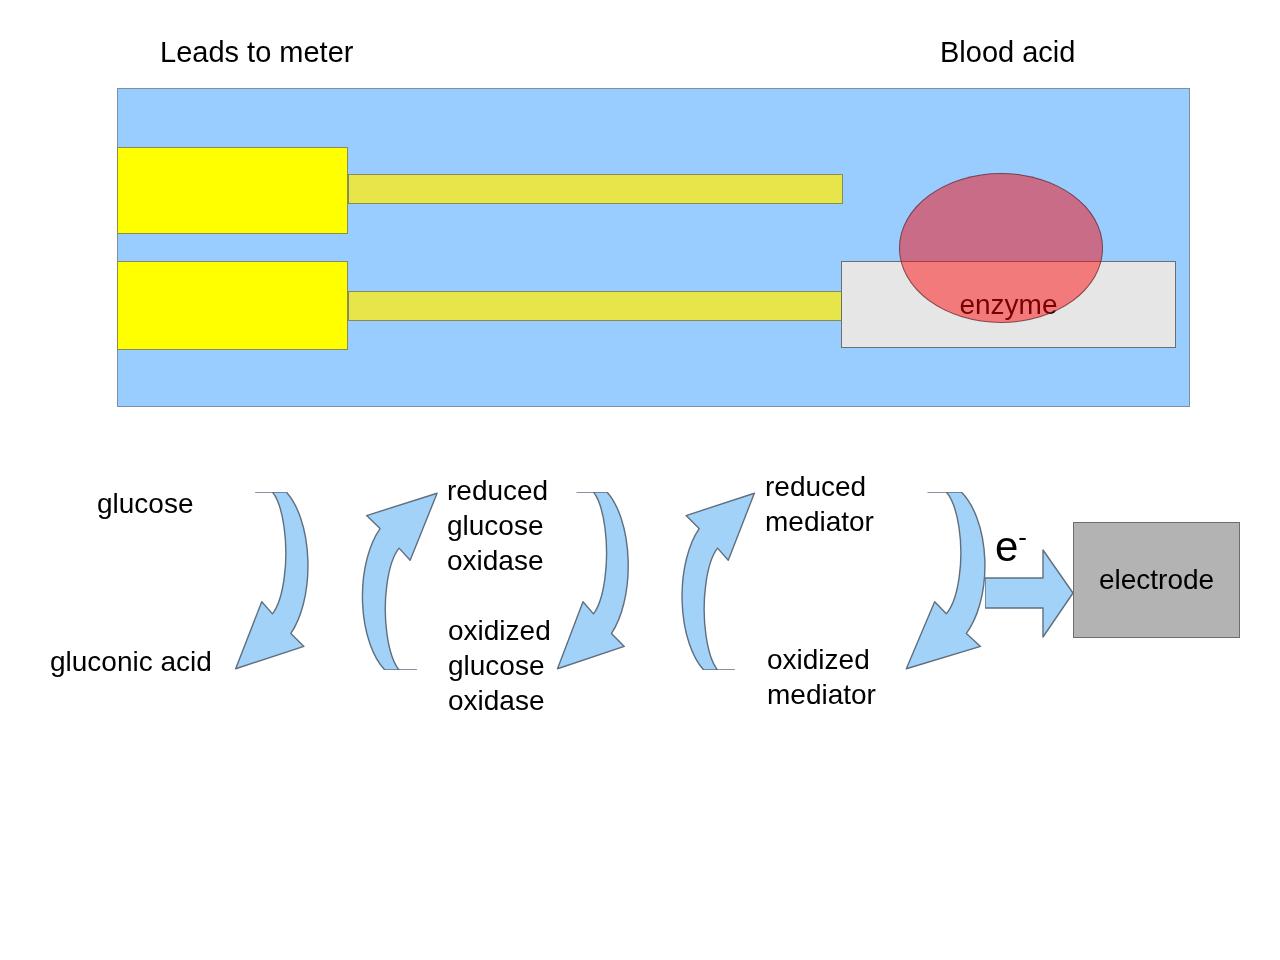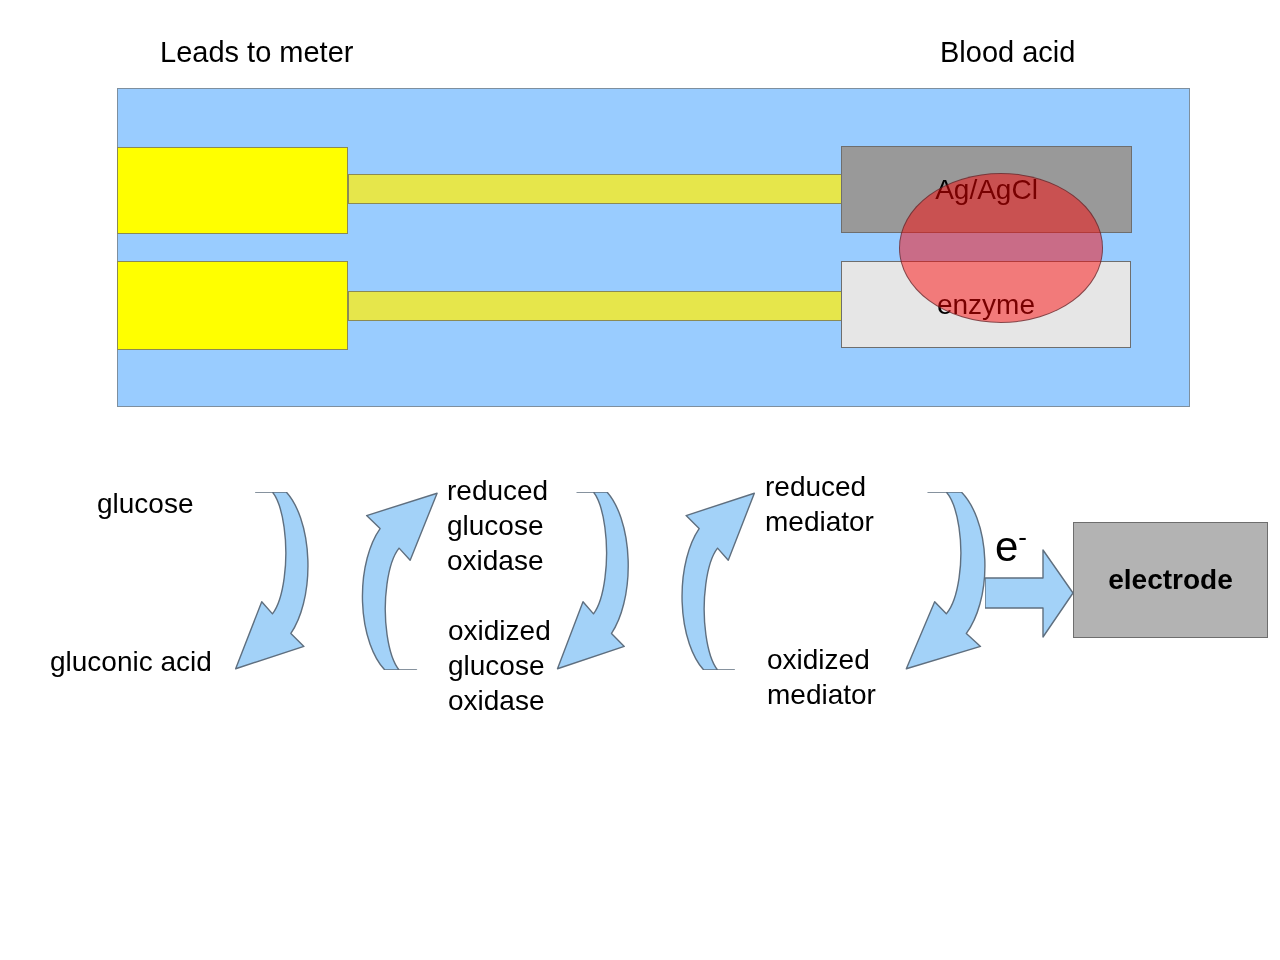--- a/index.html
+++ b/index.html
@@ -24,47 +24,46 @@
   #pad-bottom { left: -1px; top: 172px; width: 231px; height: 89px; }
   .trace { background: var(--trace-yellow); border: 1px solid var(--pad-border); box-sizing: border-box; }
   #trace-top { left: 230px; top: 85px; width: 495px; height: 30px; }
   #trace-bottom { left: 230px; top: 202px; width: 495px; height: 30px; }
   .layerbox {
     box-sizing: border-box; display: flex; align-items: center; justify-content: center;
     font-size: 28px;
   }
   #silver-box { left: 723px; top: 57px; width: 291px; height: 87px;
     background: var(--silver-gray); border: 1px solid var(--box-border); }
-  #enzyme-box { left: 723px; top: 172px; width: 290px; height: 87px;
+  #enzyme-box { left: 723px; top: 172px; width: 335px; height: 87px;
     background: var(--enzyme-gray); border: 1px solid var(--box-border); }
   #blood-ellipse {
     left: 781px; top: 84px; width: 204px; height: 150px;
     border-radius: 50%;
     background: var(--blood-red-fill);
     border: 1px solid var(--blood-red-outline);
     box-sizing: border-box;
   }
 
   
   .rtext { font-size: 28px; line-height: 35px; white-space: nowrap; }
   #glucose-label { left: 97px; top: 486px; }
   #gluconic-label { left: 50px; top: 644px; }
   #red-gox-label { left: 447px; top: 473px; }
   #ox-gox-label { left: 448px; top: 613px; }
   #red-med-label { left: 765px; top: 469px; }
   #ox-med-label { left: 767px; top: 642px; }
   #e-label { left: 995px; top: 524px; font-size: 42px; line-height: 46px; }
   #e-label sup { font-size: 26px; vertical-align: super; line-height: 0; }
   #electrode-box {
-    left: 1073px; top: 522px; width: 195px; height: 116px;
+    left: 1073px; top: 522px; width: 167px; height: 116px;
     background: var(--electrode-gray); border: 1px solid var(--box-border);
     box-sizing: border-box;
     display: flex; align-items: center; justify-content: center;
     font-size: 28px;
-    font-weight: bold;
   }
 
   
   .cycle-arrow path, .flow-arrow path {
     fill: var(--arrow-blue);
     stroke: var(--arrow-outline);
     stroke-width: 1.4;
     stroke-linejoin: round;
     vector-effect: non-scaling-stroke;
   }
@@ -74,23 +73,20 @@
 <body>
 
 <div class="abs toplabel" style="left:128px; top:36px;">Leads to meter</div>
 <div class="abs toplabel" style="left:908px; top:36px;">Blood acid</div>
 
 <div id="strip" class="abs">
   <div id="pad-top" class="abs pad"></div>
   <div id="pad-bottom" class="abs pad"></div>
   <div id="trace-top" class="abs trace"></div>
   <div id="trace-bottom" class="abs trace"></div>
-  <div id="silver-box" class="abs layerbox">
-    <span>Ag/AgCl</span>
-  </div>
   <div id="enzyme-box" class="abs layerbox">
     <span>enzyme</span>
   </div>
   <div id="blood-ellipse" class="abs"></div>
 </div>
 
 <div id="glucose-label" class="abs rtext">glucose</div>
 <div id="gluconic-label" class="abs rtext">gluconic acid</div>
 
 <div id="red-gox-label" class="abs rtext">

